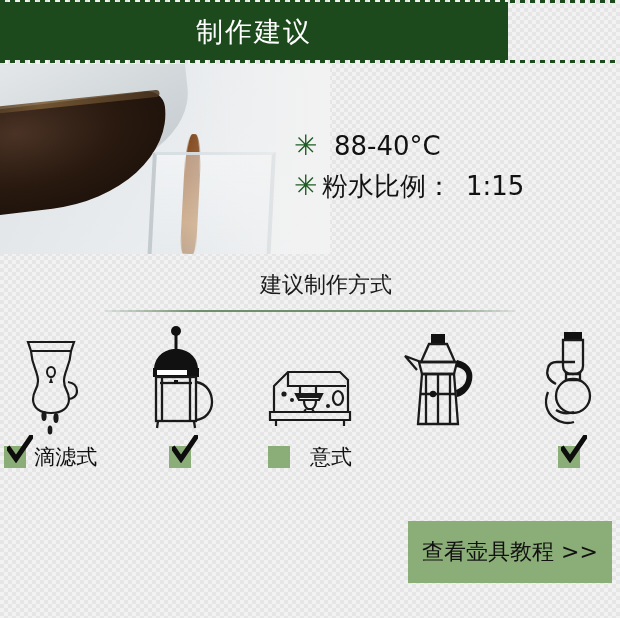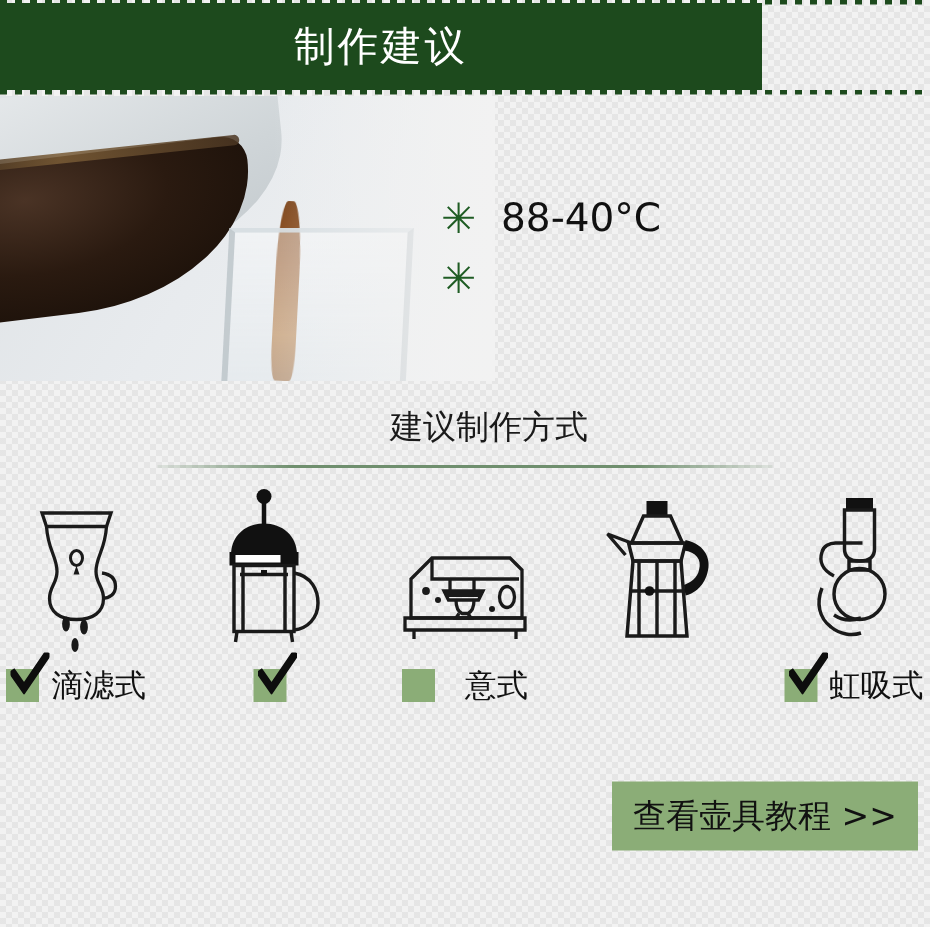--- a/index.html
+++ b/index.html
@@ -240,21 +240,21 @@
     z-index: 2;
   }
   .method.checked .method-name { margin-left: 8px; }
 
   
   .cta-button {
     position: absolute;
     left: 408px;
     top: 521px;
     width: 204px;
-    height: 46px;
+    height: 62px;
     background: #8bad77;
     display: flex;
     align-items: center;
     justify-content: center;
     cursor: pointer;
   }
   .cta-label {
     font-size: 22px;
     color: #111111;
     white-space: nowrap;
@@ -281,20 +281,22 @@
   </div>
 </div>
 
 <div class="specs">
   <div class="spec-row">
     <span class="star-icon">✳</span>
     <span class="spec-value">88-40°C</span>
   </div>
   <div class="spec-row">
     <span class="star-icon">✳</span>
+    <span class="spec-label">粉水比例：</span>
+    <span class="spec-value">1:15</span>
   </div>
 </div>
 
 <div class="section-title">建议制作方式</div>
 <div class="section-rule"></div>
 
 <div class="methods">
 
   <div class="method checked">
     <div class="method-icon">
@@ -403,21 +405,20 @@
           <path d="M14 62 c-4 10 -2 20 6 26 c6 5 14 6 20 4"></path>
           <path d="M22 80 c6 4 12 4 18 2"></path>
         </g>
       </svg>
     </div>
     <div class="method-label-row">
       <span class="checkbox"></span>
       <svg class="checkmark" viewBox="0 0 26 28">
         <path d="M2 14 L9 24 L24 2" fill="none" stroke="#0d0d0d" stroke-width="5" stroke-linecap="square"></path>
       </svg>
-      <span class="method-name">虹吸式</span>
     </div>
   </div>
 
 </div>
 
 <div class="cta-button">
   <span class="cta-label">查看壶具教程 &gt;&gt;</span>
 </div>
 
 </body></html>

